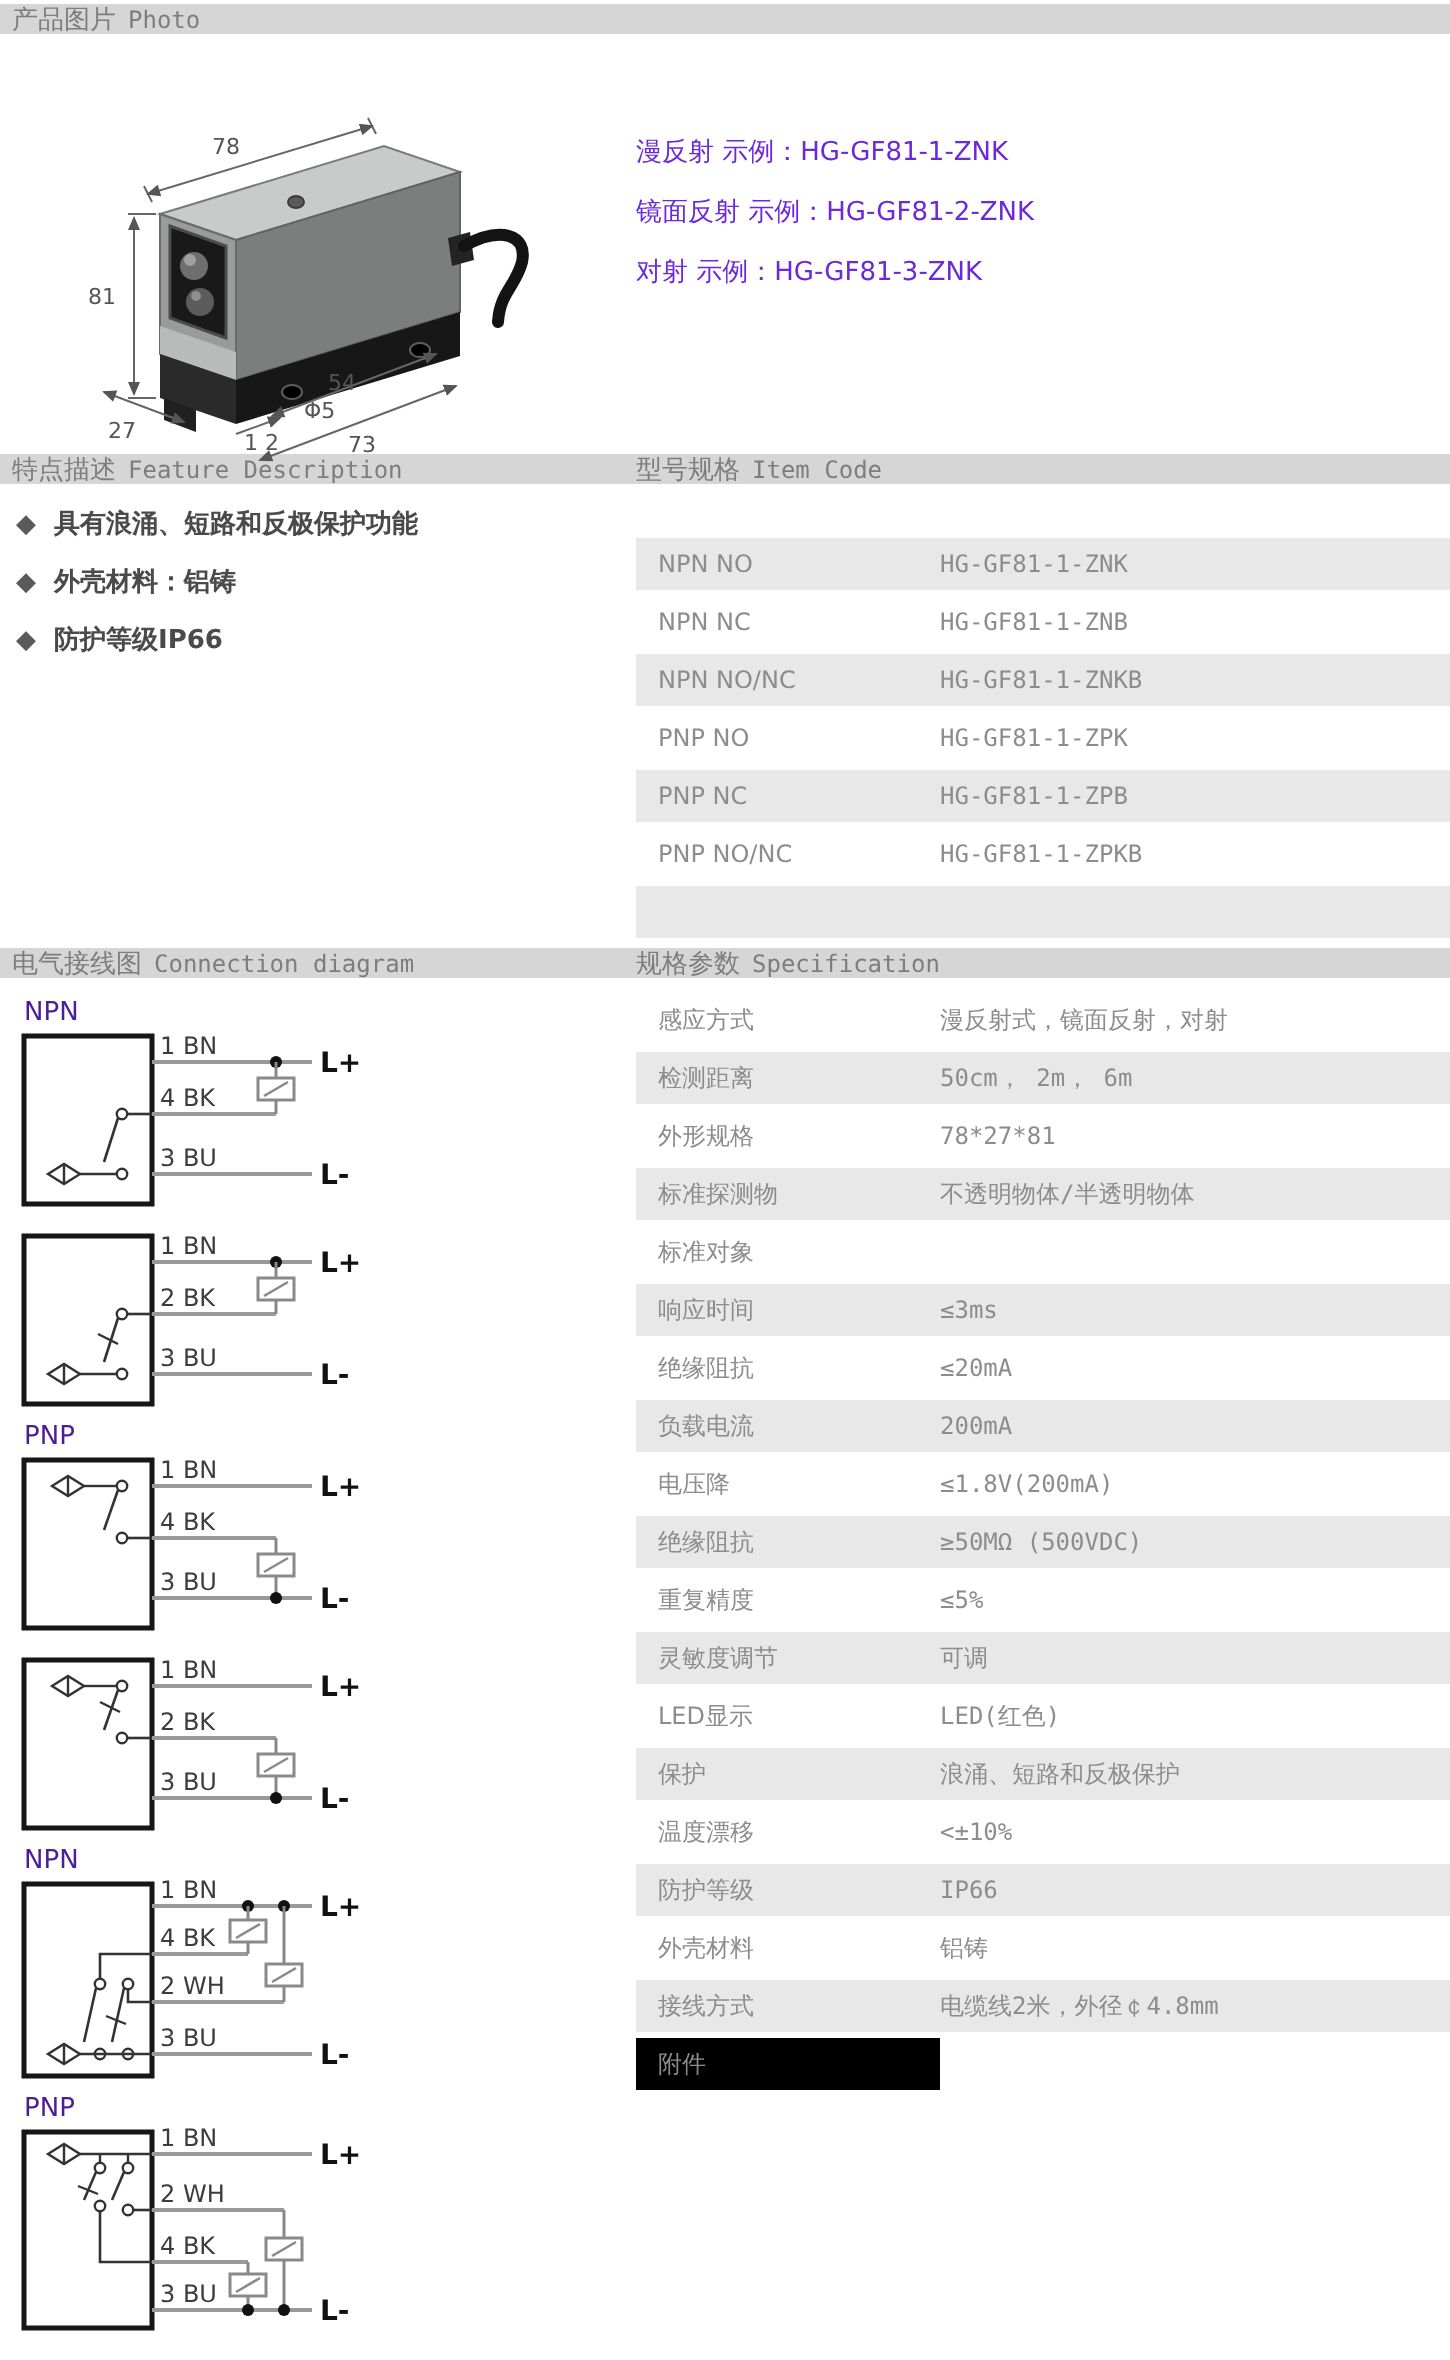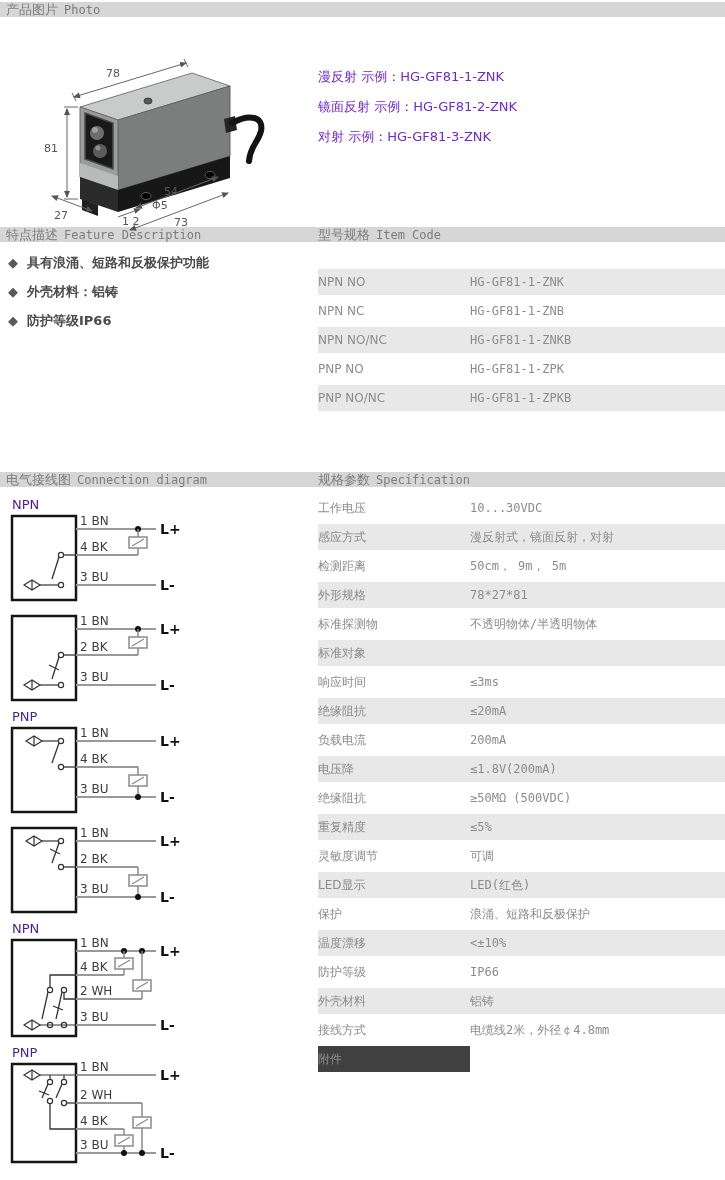--- a/index.html
+++ b/index.html
@@ -39,27 +39,27 @@
 
   
   .features{padding:12px 0 0 8px;height:228px;box-sizing:border-box;}
   .feature-item{display:flex;align-items:center;margin-bottom:12px;line-height:17px;}
   .feature-bullet{color:#5a5a5a;font-size:13px;margin-right:9px;}
   .feature-text{color:#4a4a4a;font-size:13px;font-weight:bold;}
 
   
   .dtable{margin-top:27px;}
   .trow{display:flex;height:26px;margin-bottom:3px;font-size:12px;color:#8c8c8c;}
-  .trow .c1{width:152px;box-sizing:border-box;line-height:26px;}
+  .trow .c1{width:152px;box-sizing:border-box;padding-left:11px;line-height:26px;}
   .trow .c2{flex:1;line-height:26px;font-family:"DejaVu Sans Mono","DejaVu Sans",monospace;font-size:12px;}
   .item-table .trow:nth-child(odd){background:#e8e8e8;}
   .spec-table{margin-top:8px;}
   .spec-table .trow:nth-child(even){background:#e8e8e8;}
   .spec-table .trow:last-child{background:transparent;}
-  .spec-table .trow:last-child .c1{background:#404040;}
+  .spec-table .trow:last-child .c1{background:#000000;}
 
   
   .diagrams{padding-top:6px;}
   .diag-label{font-size:13px;color:#4c1d95;margin:4px 0 1px 12px;height:15px;}
   .diag svg{display:block;margin-left:10px;}
   .wtxt{font-size:12px;fill:#3c3c3c;font-family:"DejaVu Sans","Liberation Sans",sans-serif;}
   .ltxt{font-size:14px;font-weight:bold;fill:#111;font-family:"DejaVu Sans","Liberation Sans",sans-serif;}
   .dimtxt{font-size:11px;fill:#555;font-family:"DejaVu Sans","Liberation Sans",sans-serif;}
 </style>
 </head>
@@ -173,20 +173,24 @@
       <div class="c1">NPN NC</div>
       <div class="c2">HG-GF81-1-ZNB</div>
     </div>
     <div class="trow">
       <div class="c1">NPN NO/NC</div>
       <div class="c2">HG-GF81-1-ZNKB</div>
     </div>
     <div class="trow">
       <div class="c1">PNP NO</div>
       <div class="c2">HG-GF81-1-ZPK</div>
+    </div>
+    <div class="trow">
+      <div class="c1">PNP NC</div>
+      <div class="c2">HG-GF81-1-ZPB</div>
     </div>
     <div class="trow">
       <div class="c1">PNP NO/NC</div>
       <div class="c2">HG-GF81-1-ZPKB</div>
     </div>
     <div class="trow">
       <div class="c1"></div>
       <div class="c2"></div>
     </div>
   </div>
@@ -388,30 +392,26 @@
         <text x="70" y="64" class="wtxt">4 BK</text>
         <text x="70" y="88" class="wtxt">3 BU</text>
         <text x="150" y="19" class="ltxt">L+</text>
         <text x="150" y="97" class="ltxt">L-</text>
       </svg>
     </div>
   </div>
 
   <div class="col-right dtable spec-table" style="margin-top:8px;">
     <div class="trow">
-        <div class="c1">工作电压</div>
-        <div class="c2">10...30VDC</div>
-      </div>
-    <div class="trow">
         <div class="c1">感应方式</div>
         <div class="c2">漫反射式，镜面反射，对射</div>
       </div>
     <div class="trow">
         <div class="c1">检测距离</div>
-        <div class="c2">50cm， 9m， 5m</div>
+        <div class="c2">50cm， 2m， 6m</div>
       </div>
     <div class="trow">
         <div class="c1">外形规格</div>
         <div class="c2">78*27*81</div>
       </div>
     <div class="trow">
         <div class="c1">标准探测物</div>
         <div class="c2">不透明物体/半透明物体</div>
       </div>
     <div class="trow">

